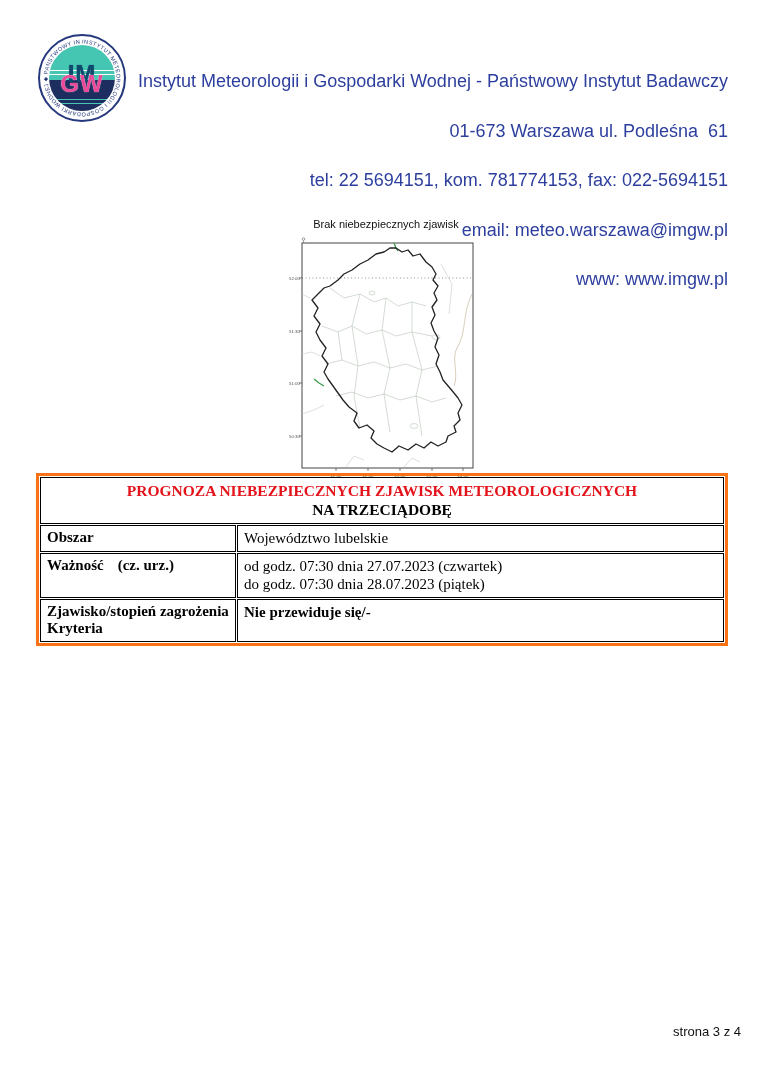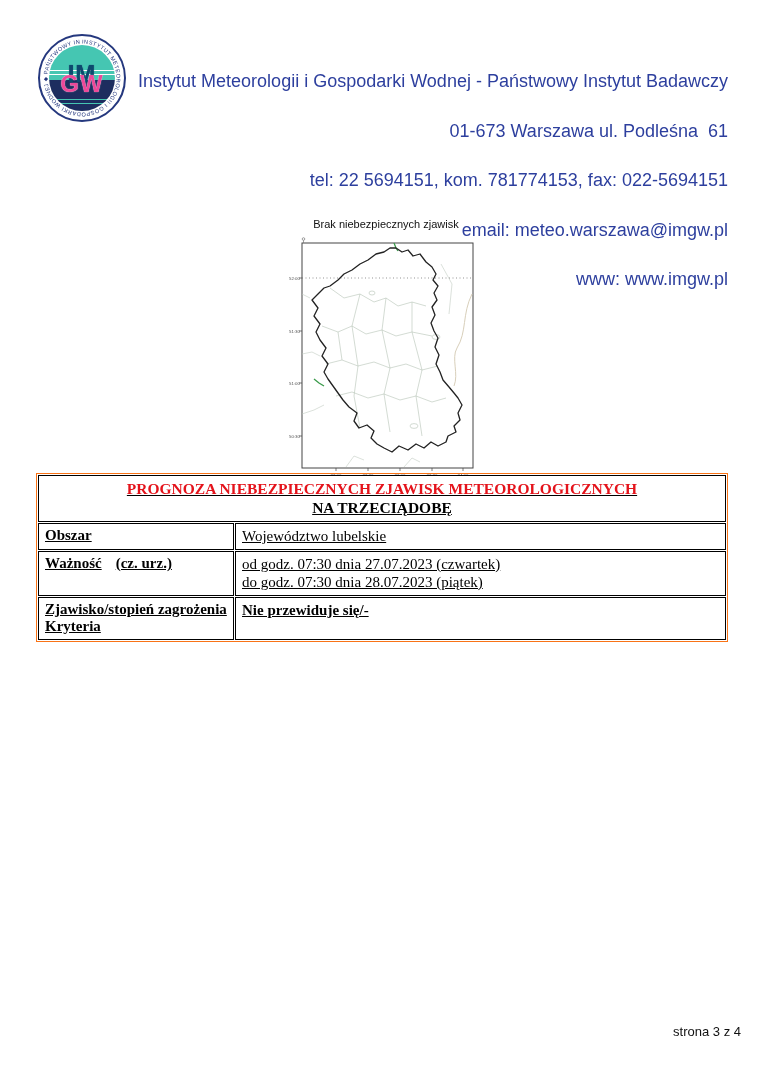--- a/index.html
+++ b/index.html
@@ -23,21 +23,21 @@
   
   .hdr{position:absolute;top:40px;right:36px;text-align:right;color:#2d3f9e;
     font-size:18px;line-height:16.5px;white-space:pre;}
   .hdr .bold{font-weight:bold;}
   
   .map-wrap{position:absolute;left:286px;top:217px;width:200px;}
   .map-caption{text-align:center;font-size:11px;line-height:14px;color:#111;margin-bottom:5px;}
   .map-svg{display:block;}
   
   .fx-table{position:absolute;left:36px;top:473px;width:692px;border-collapse:separate;
-    border-spacing:1px;border:1px solid #f97316;font-family:"Liberation Serif",serif;font-size:15px;text-decoration:underline;}
+    border-spacing:1px;border:3px solid #f97316;font-family:"Liberation Serif",serif;font-size:15px;}
   .fx-table td{border:1px solid #000;vertical-align:top;padding:3px 6px 4px 6px;background:#fff;}
   .title-cell{text-align:center;padding:4px 6px;}
   .title-l1{font-weight:bold;font-size:15.5px;line-height:19px;}
   .title-l2{font-weight:bold;font-size:15.5px;line-height:19px;color:#000;}
   .lbl{font-weight:bold;width:182px;}
   .lbl .suffix{margin-left:14px;}
   .val-line{line-height:18px;}
   .bold-val{font-weight:bold;}
   
   .footer{position:absolute;top:1024px;right:23px;font-size:13px;color:#111;}

